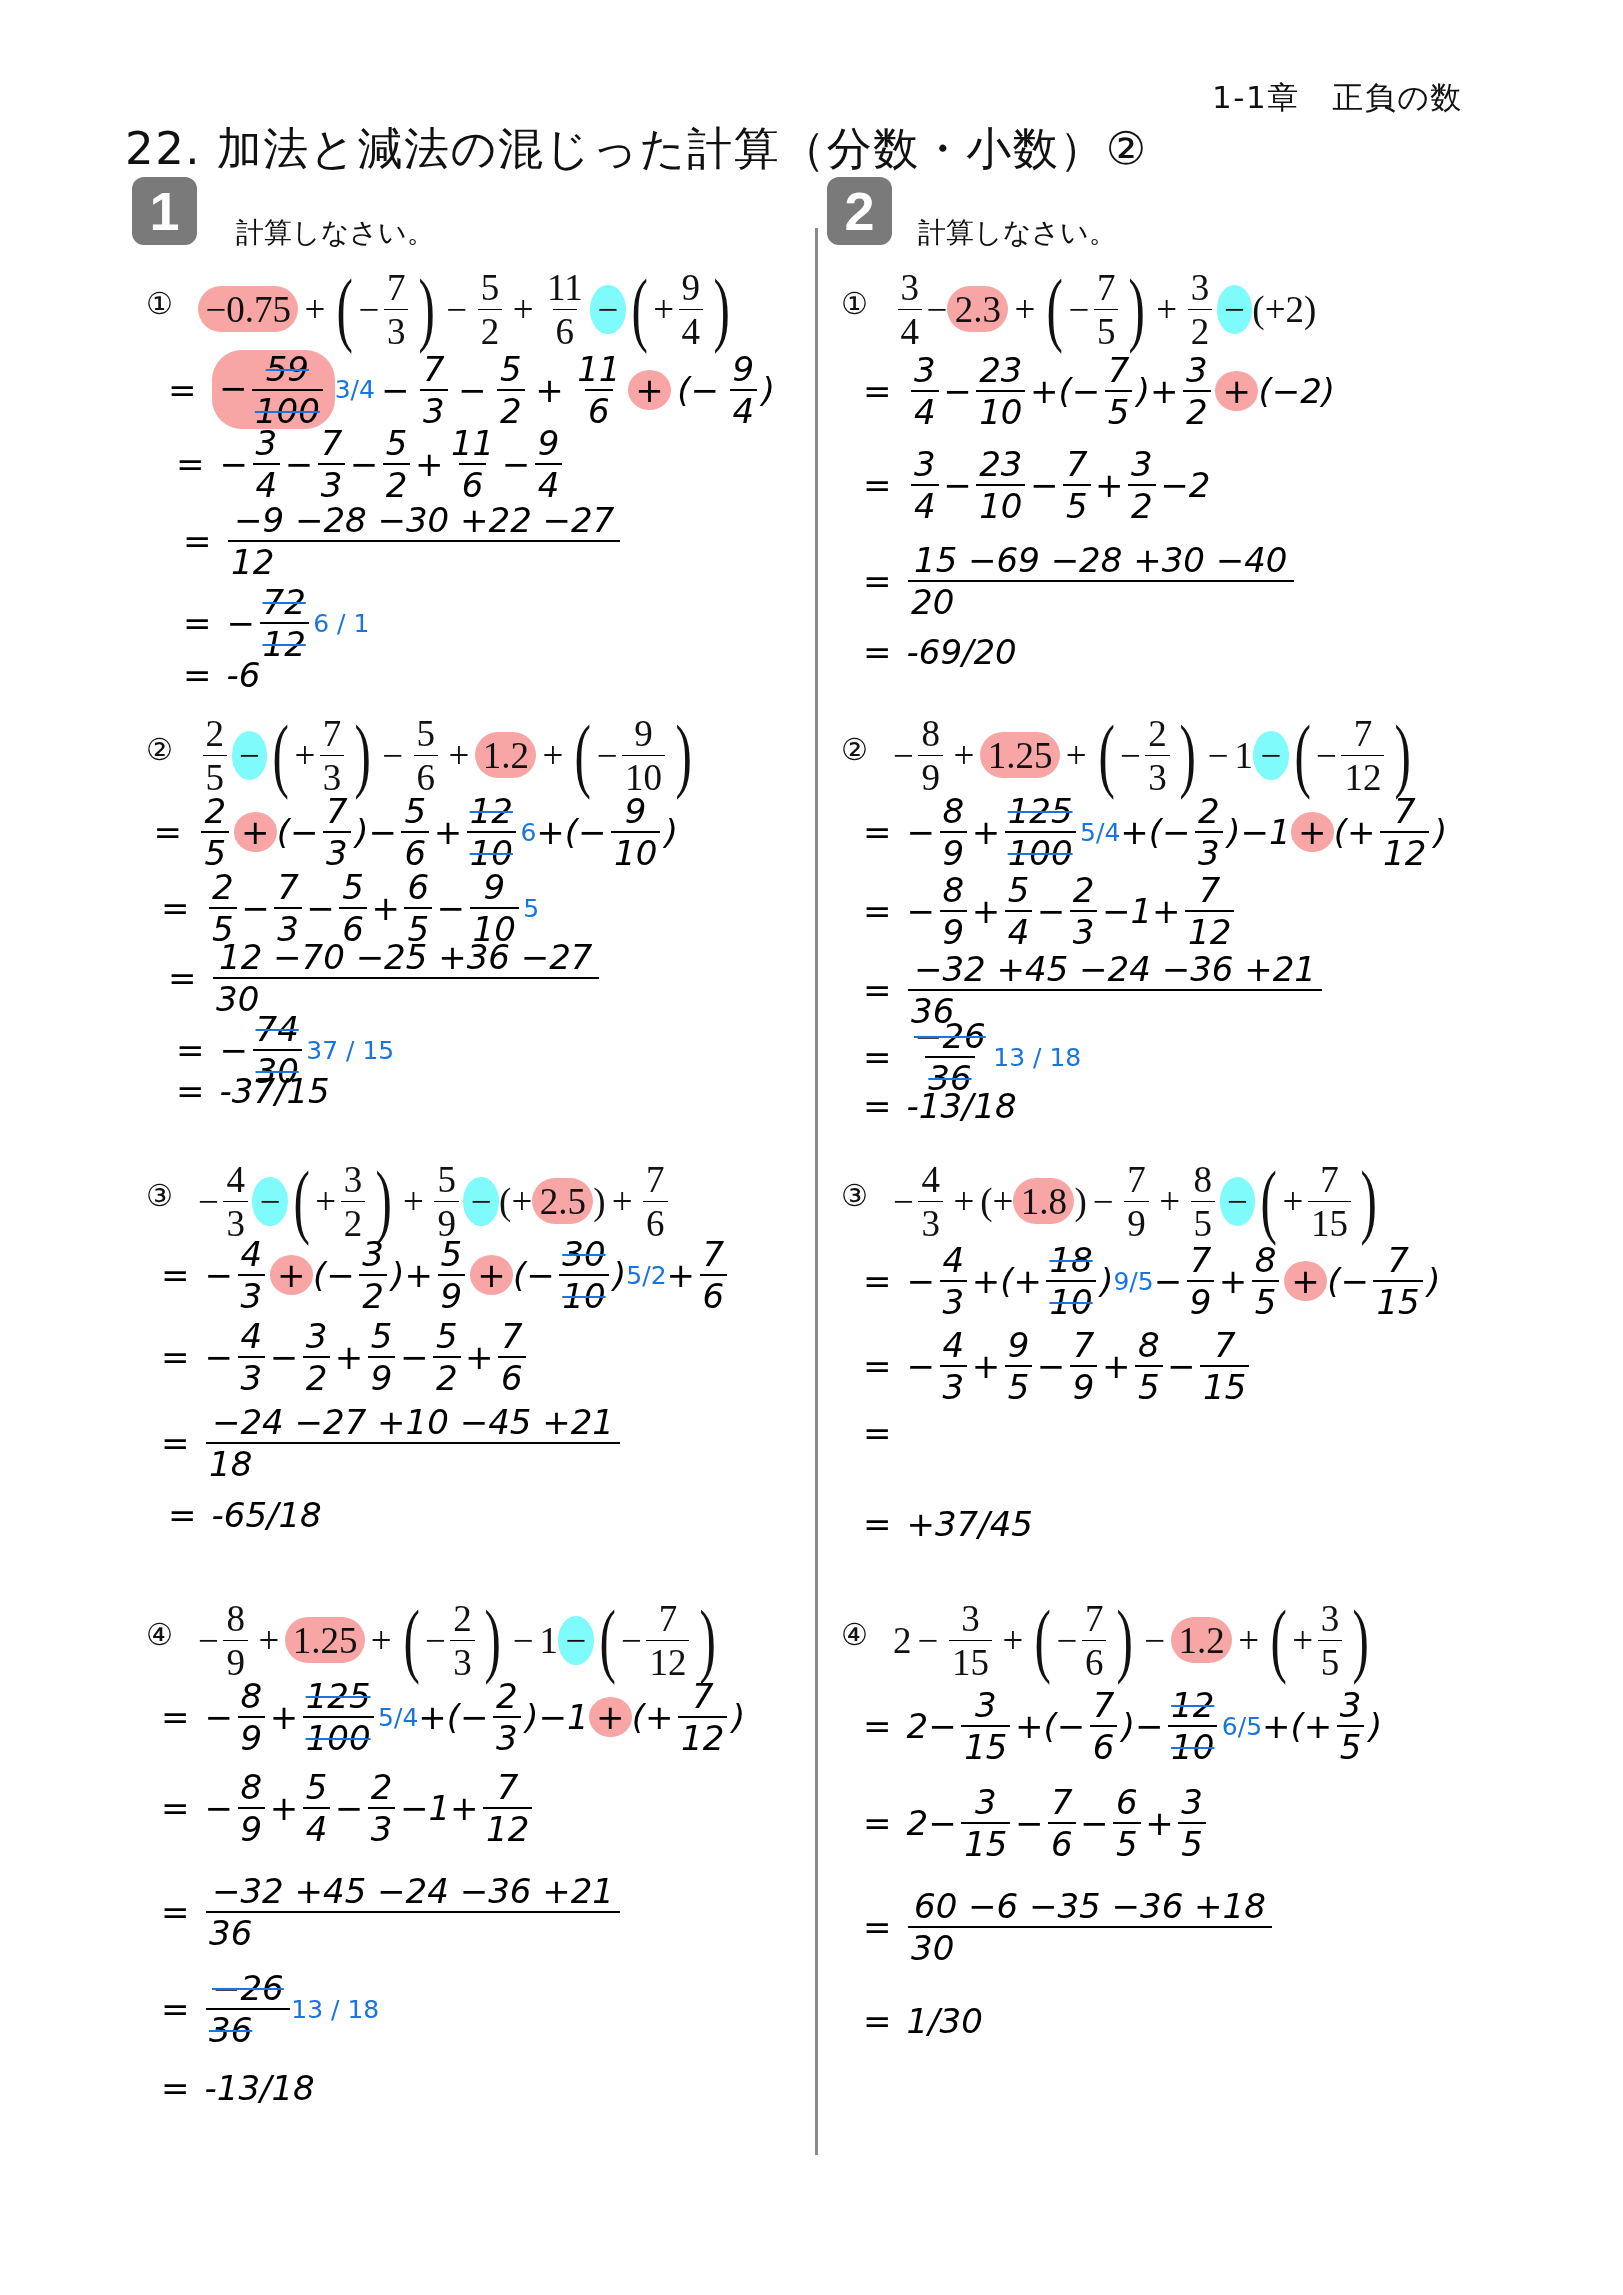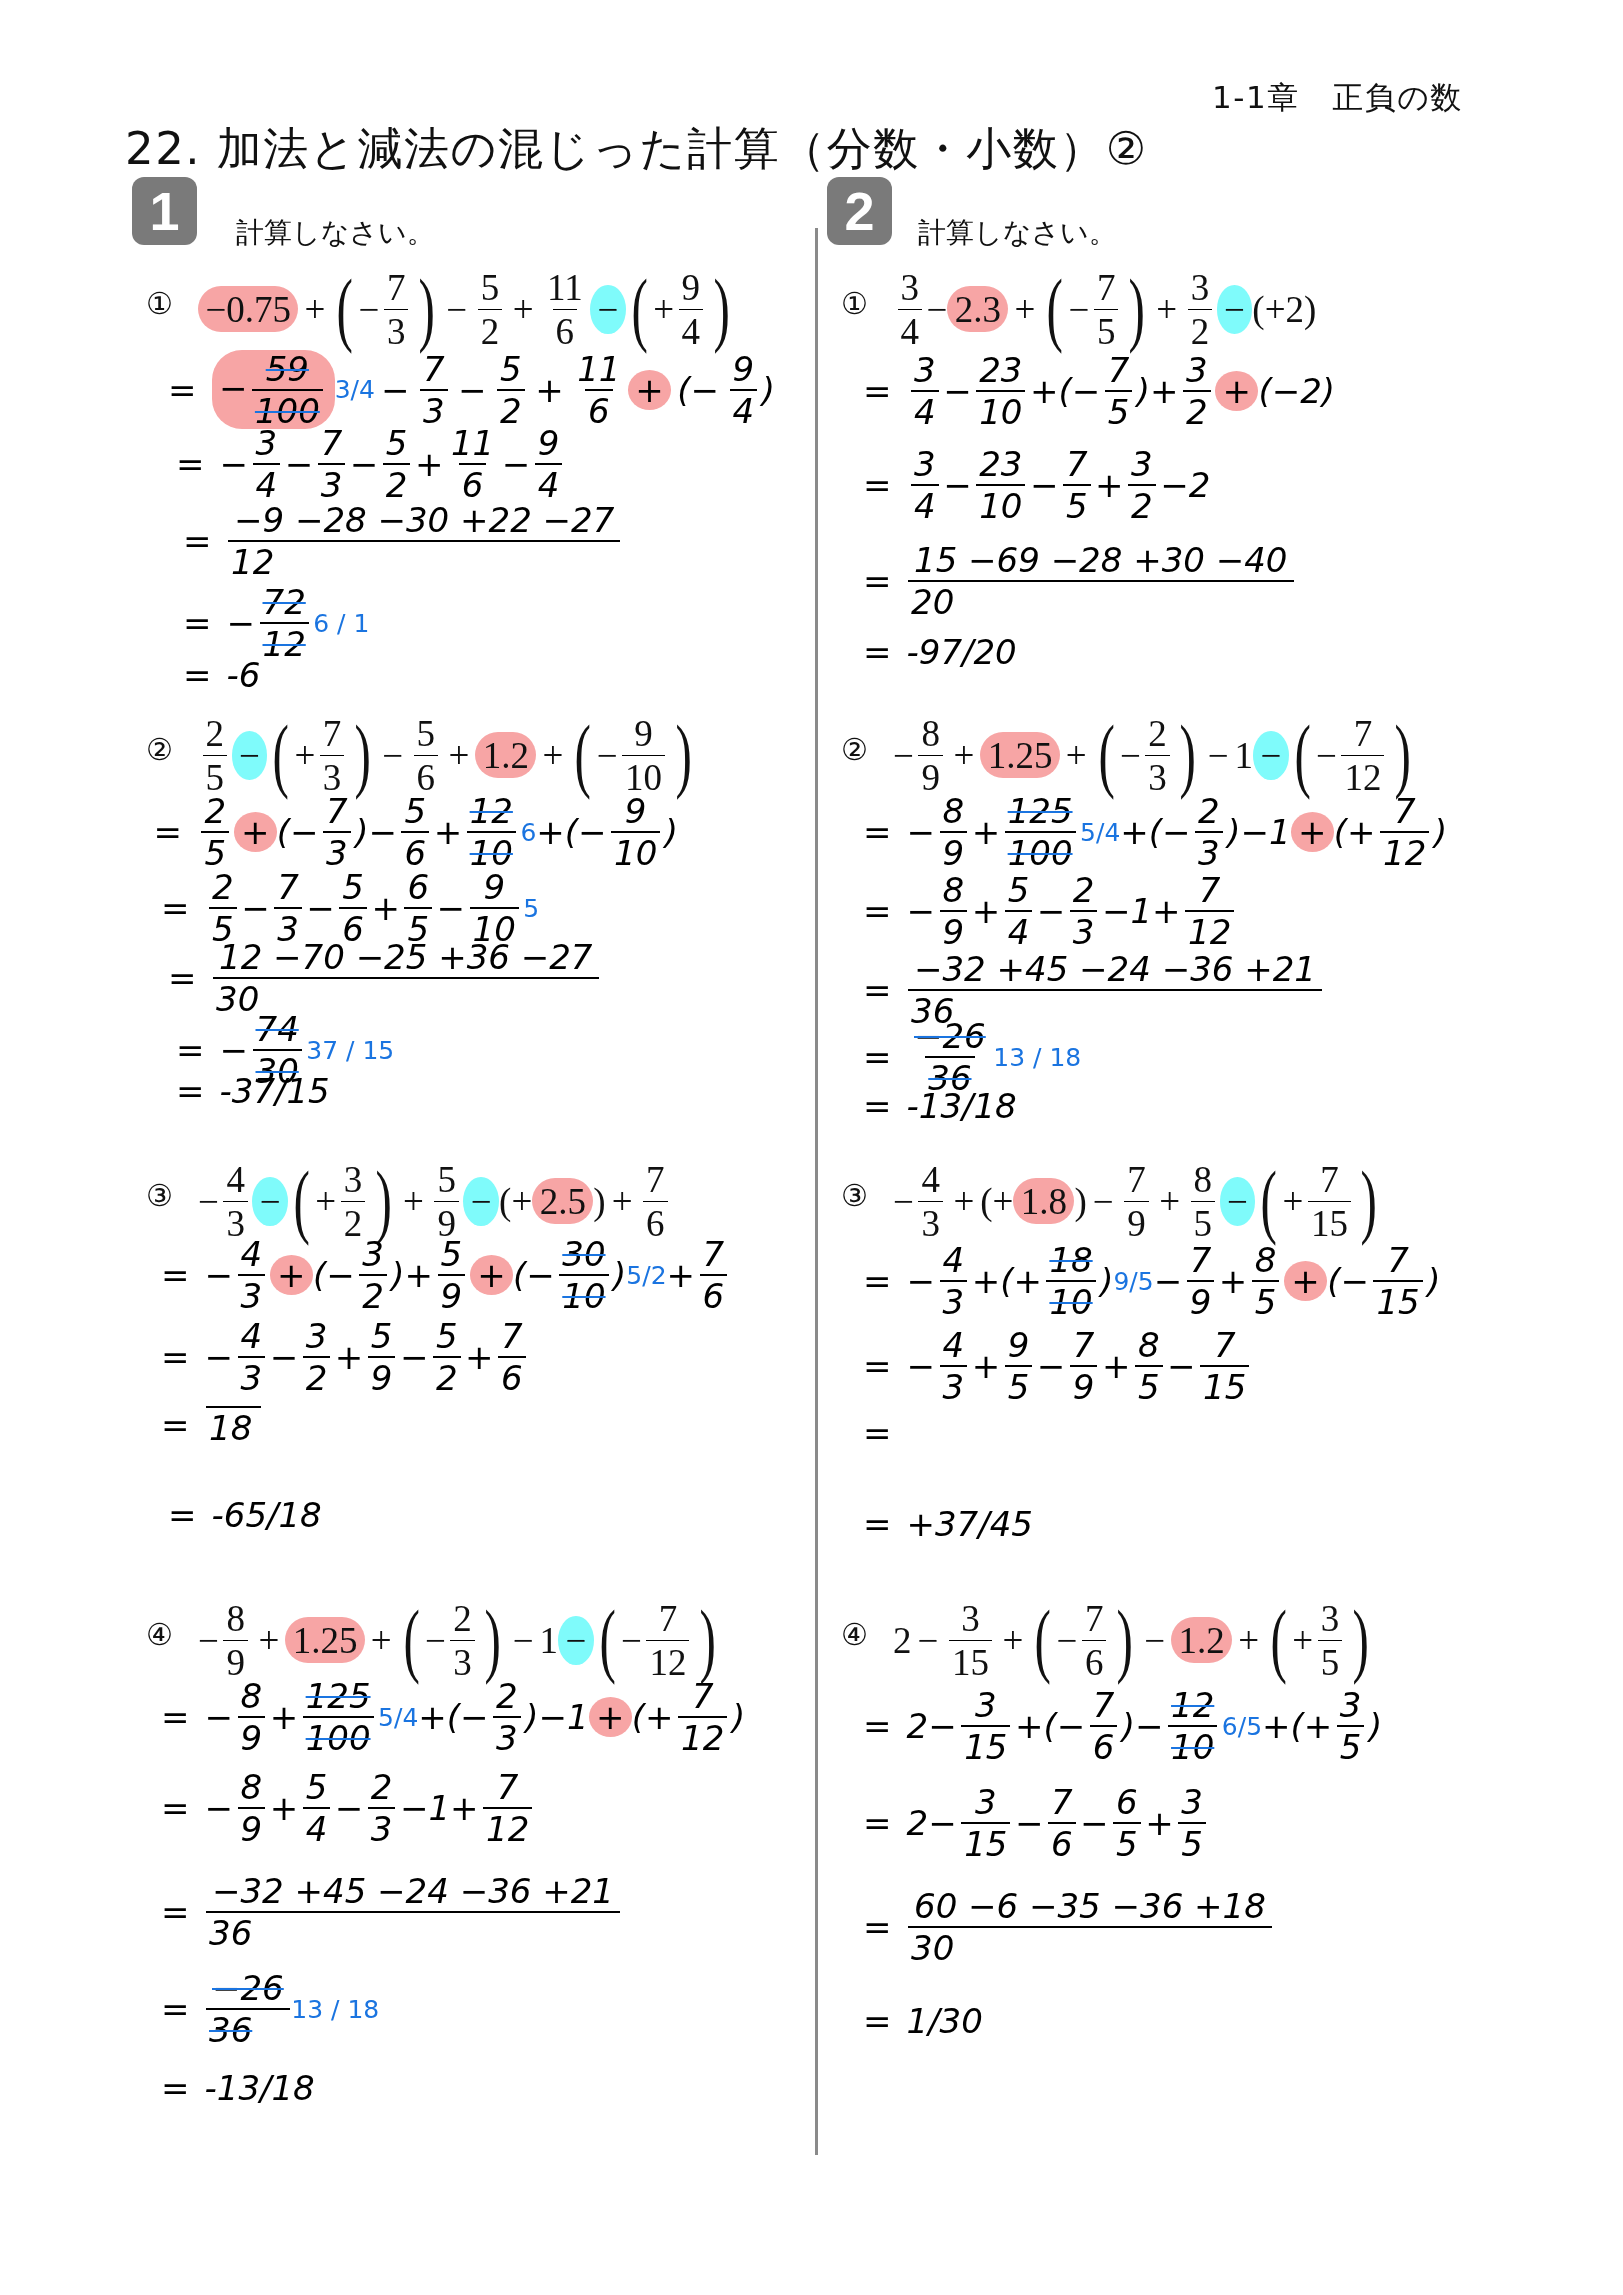--- a/index.html
+++ b/index.html
@@ -248,20 +248,21 @@
         <span class="n">5</span>
         <span class="d">2</span>
       </span>+<span class="frac">
         <span class="n">7</span>
         <span class="d">6</span>
       </span>
   </div>
   <div class="step" style="left:15px;top:245px;">
     <span class="eq">=</span>
       <span class="frac bigfrac">
+        <span class="n">−24 −27 +10 −45 +21</span>
         <span class="d">18</span>
       </span>
   </div>
   <div class="step" style="left:22px;top:335px;">
     <span class="eq">=</span>
       <span>-65/18</span>
   </div>
 </div>
 
 <div class="problem" style="left:146px;top:1599px;">
@@ -375,21 +376,21 @@
   </div>
   <div class="step" style="left:22px;top:275px;">
     <span class="eq">=</span>
       <span class="frac bigfrac">
         <span class="n">15 −69 −28 +30 −40</span>
         <span class="d">20</span>
       </span>
   </div>
   <div class="step" style="left:22px;top:364px;">
     <span class="eq">=</span>
-      <span>-97/20</span>
+      <span>-69/20</span>
   </div>
 </div>
 
 <div class="problem" style="left:841px;top:714px;">
   <span class="num" style="top:18px;">②</span>
   <div class="expr" style="top:0;">
     −<span class="frac">
         <span class="n">8</span>
         <span class="d">9</span>
       </span><span class="op">+</span><span class="hl-red">1.25</span><span class="op">+</span><span class="paren">(</span>−<span class="frac">

